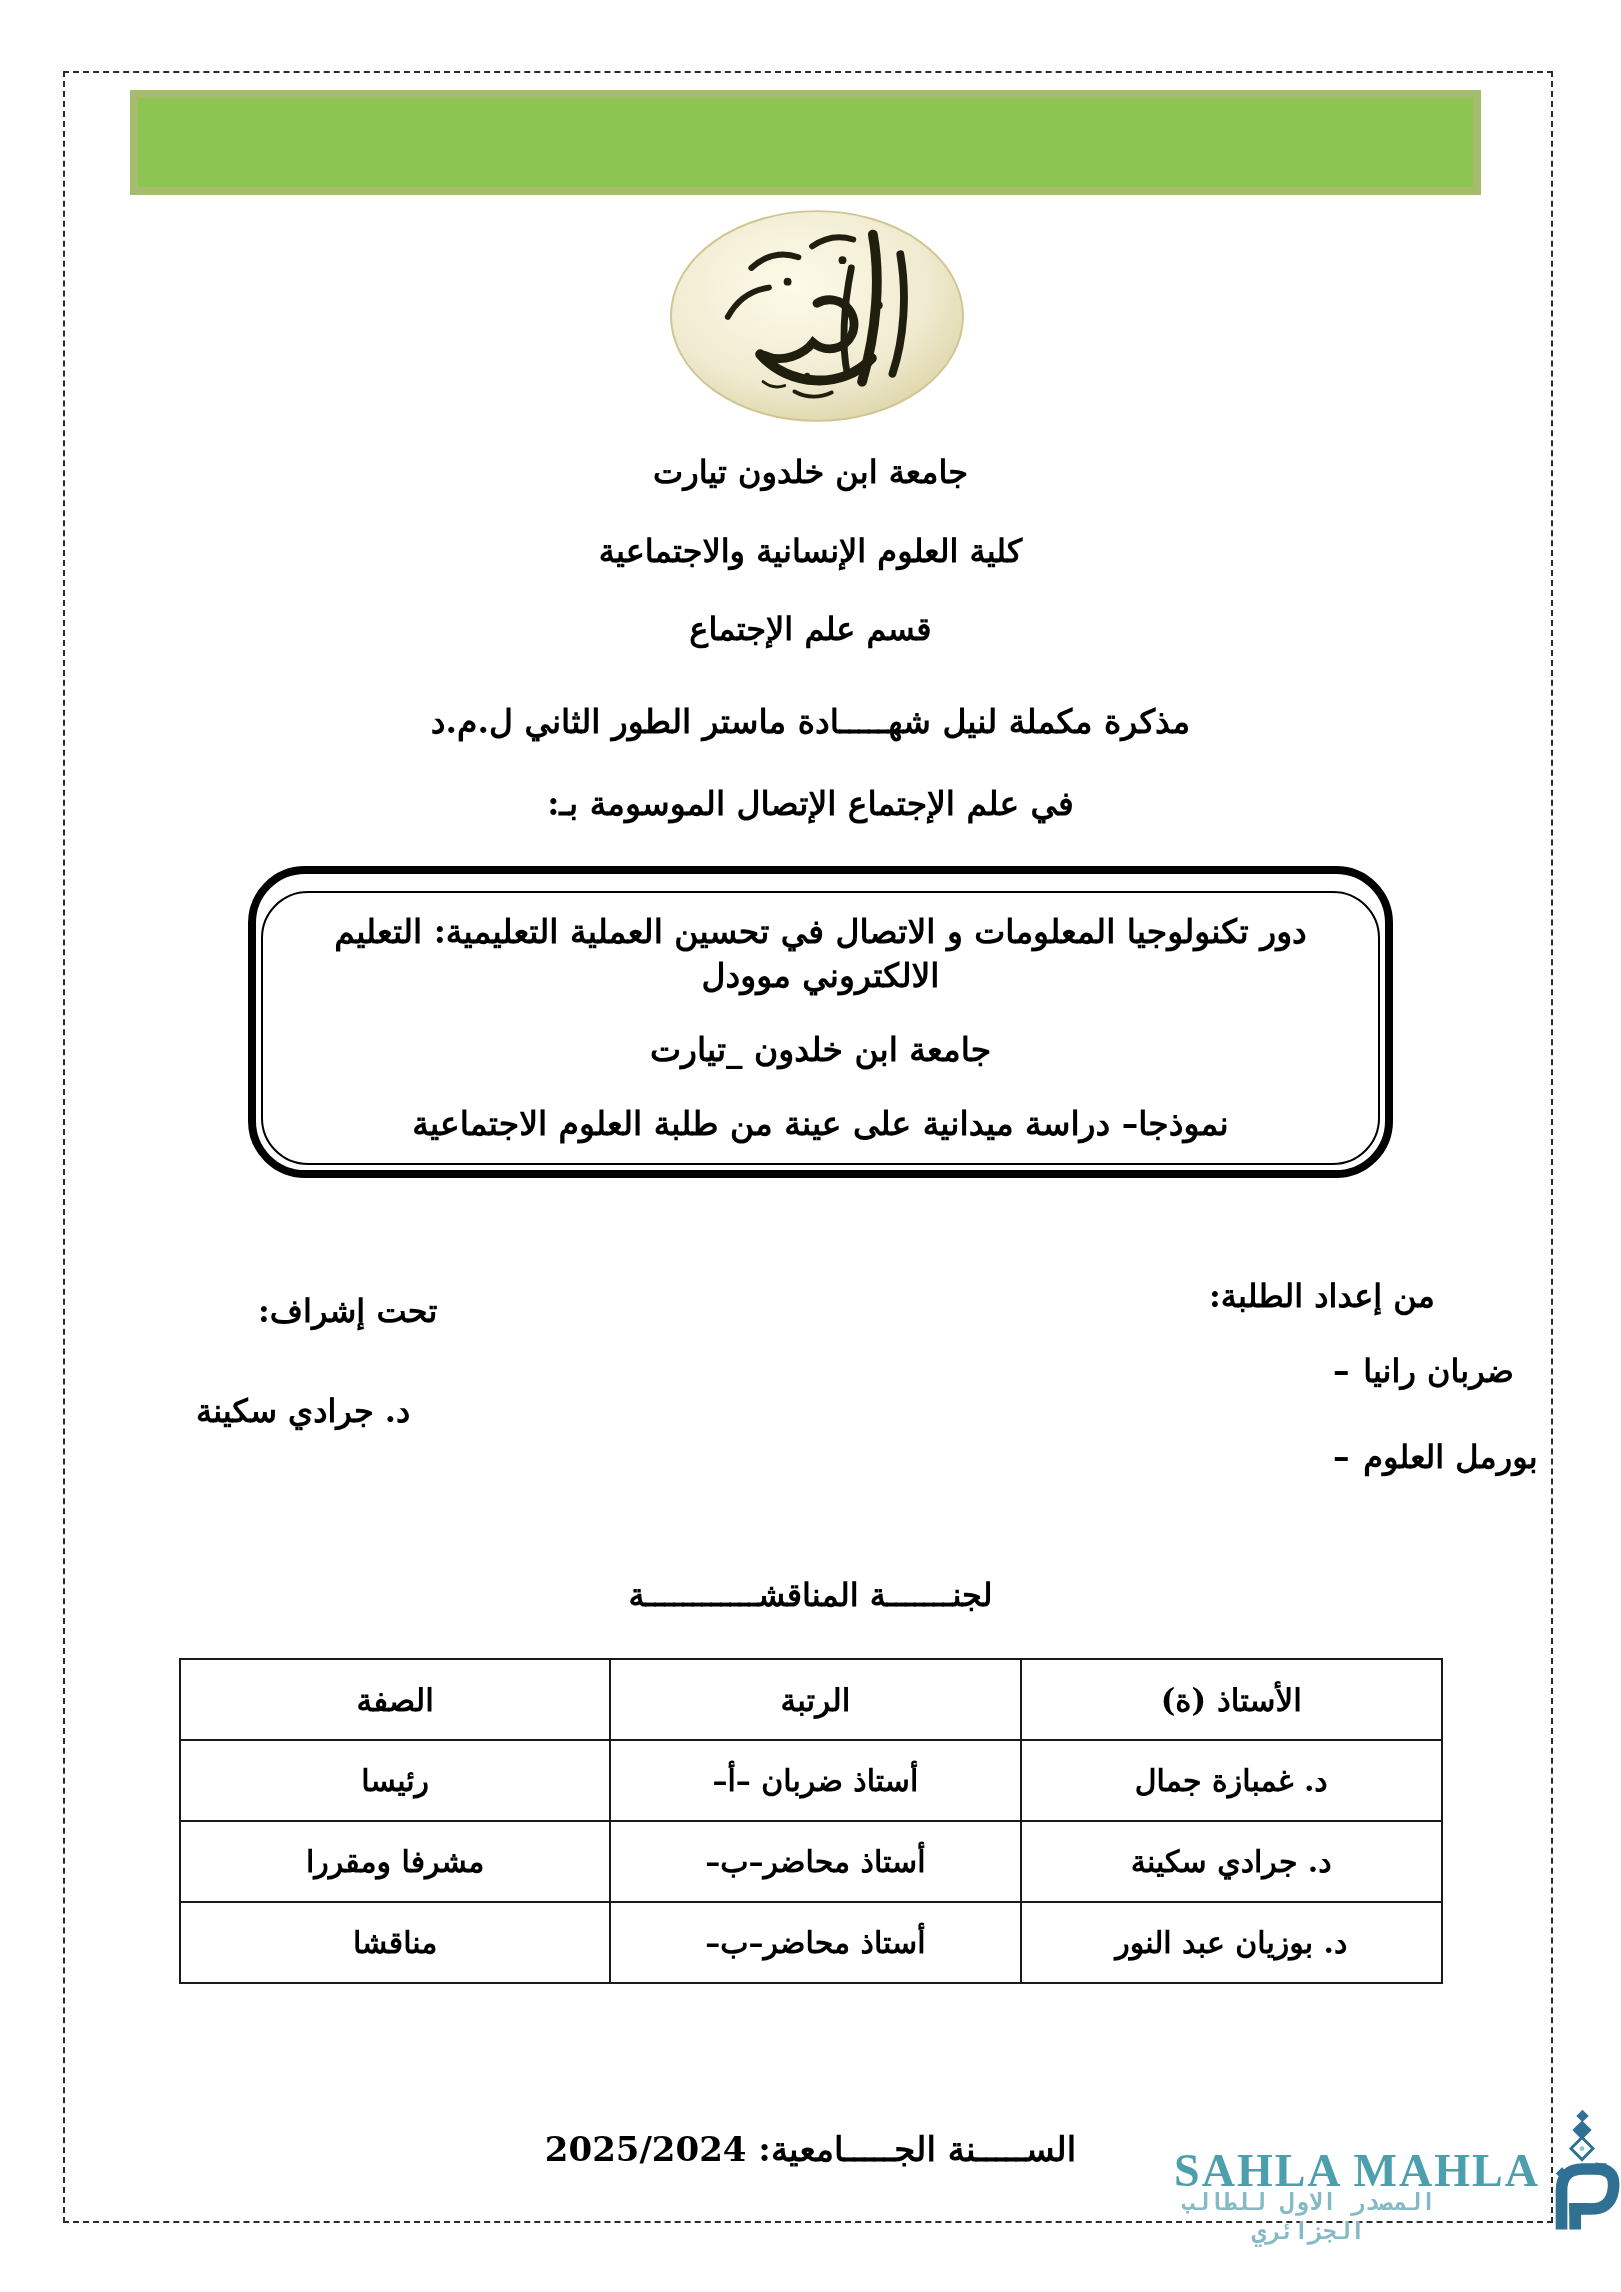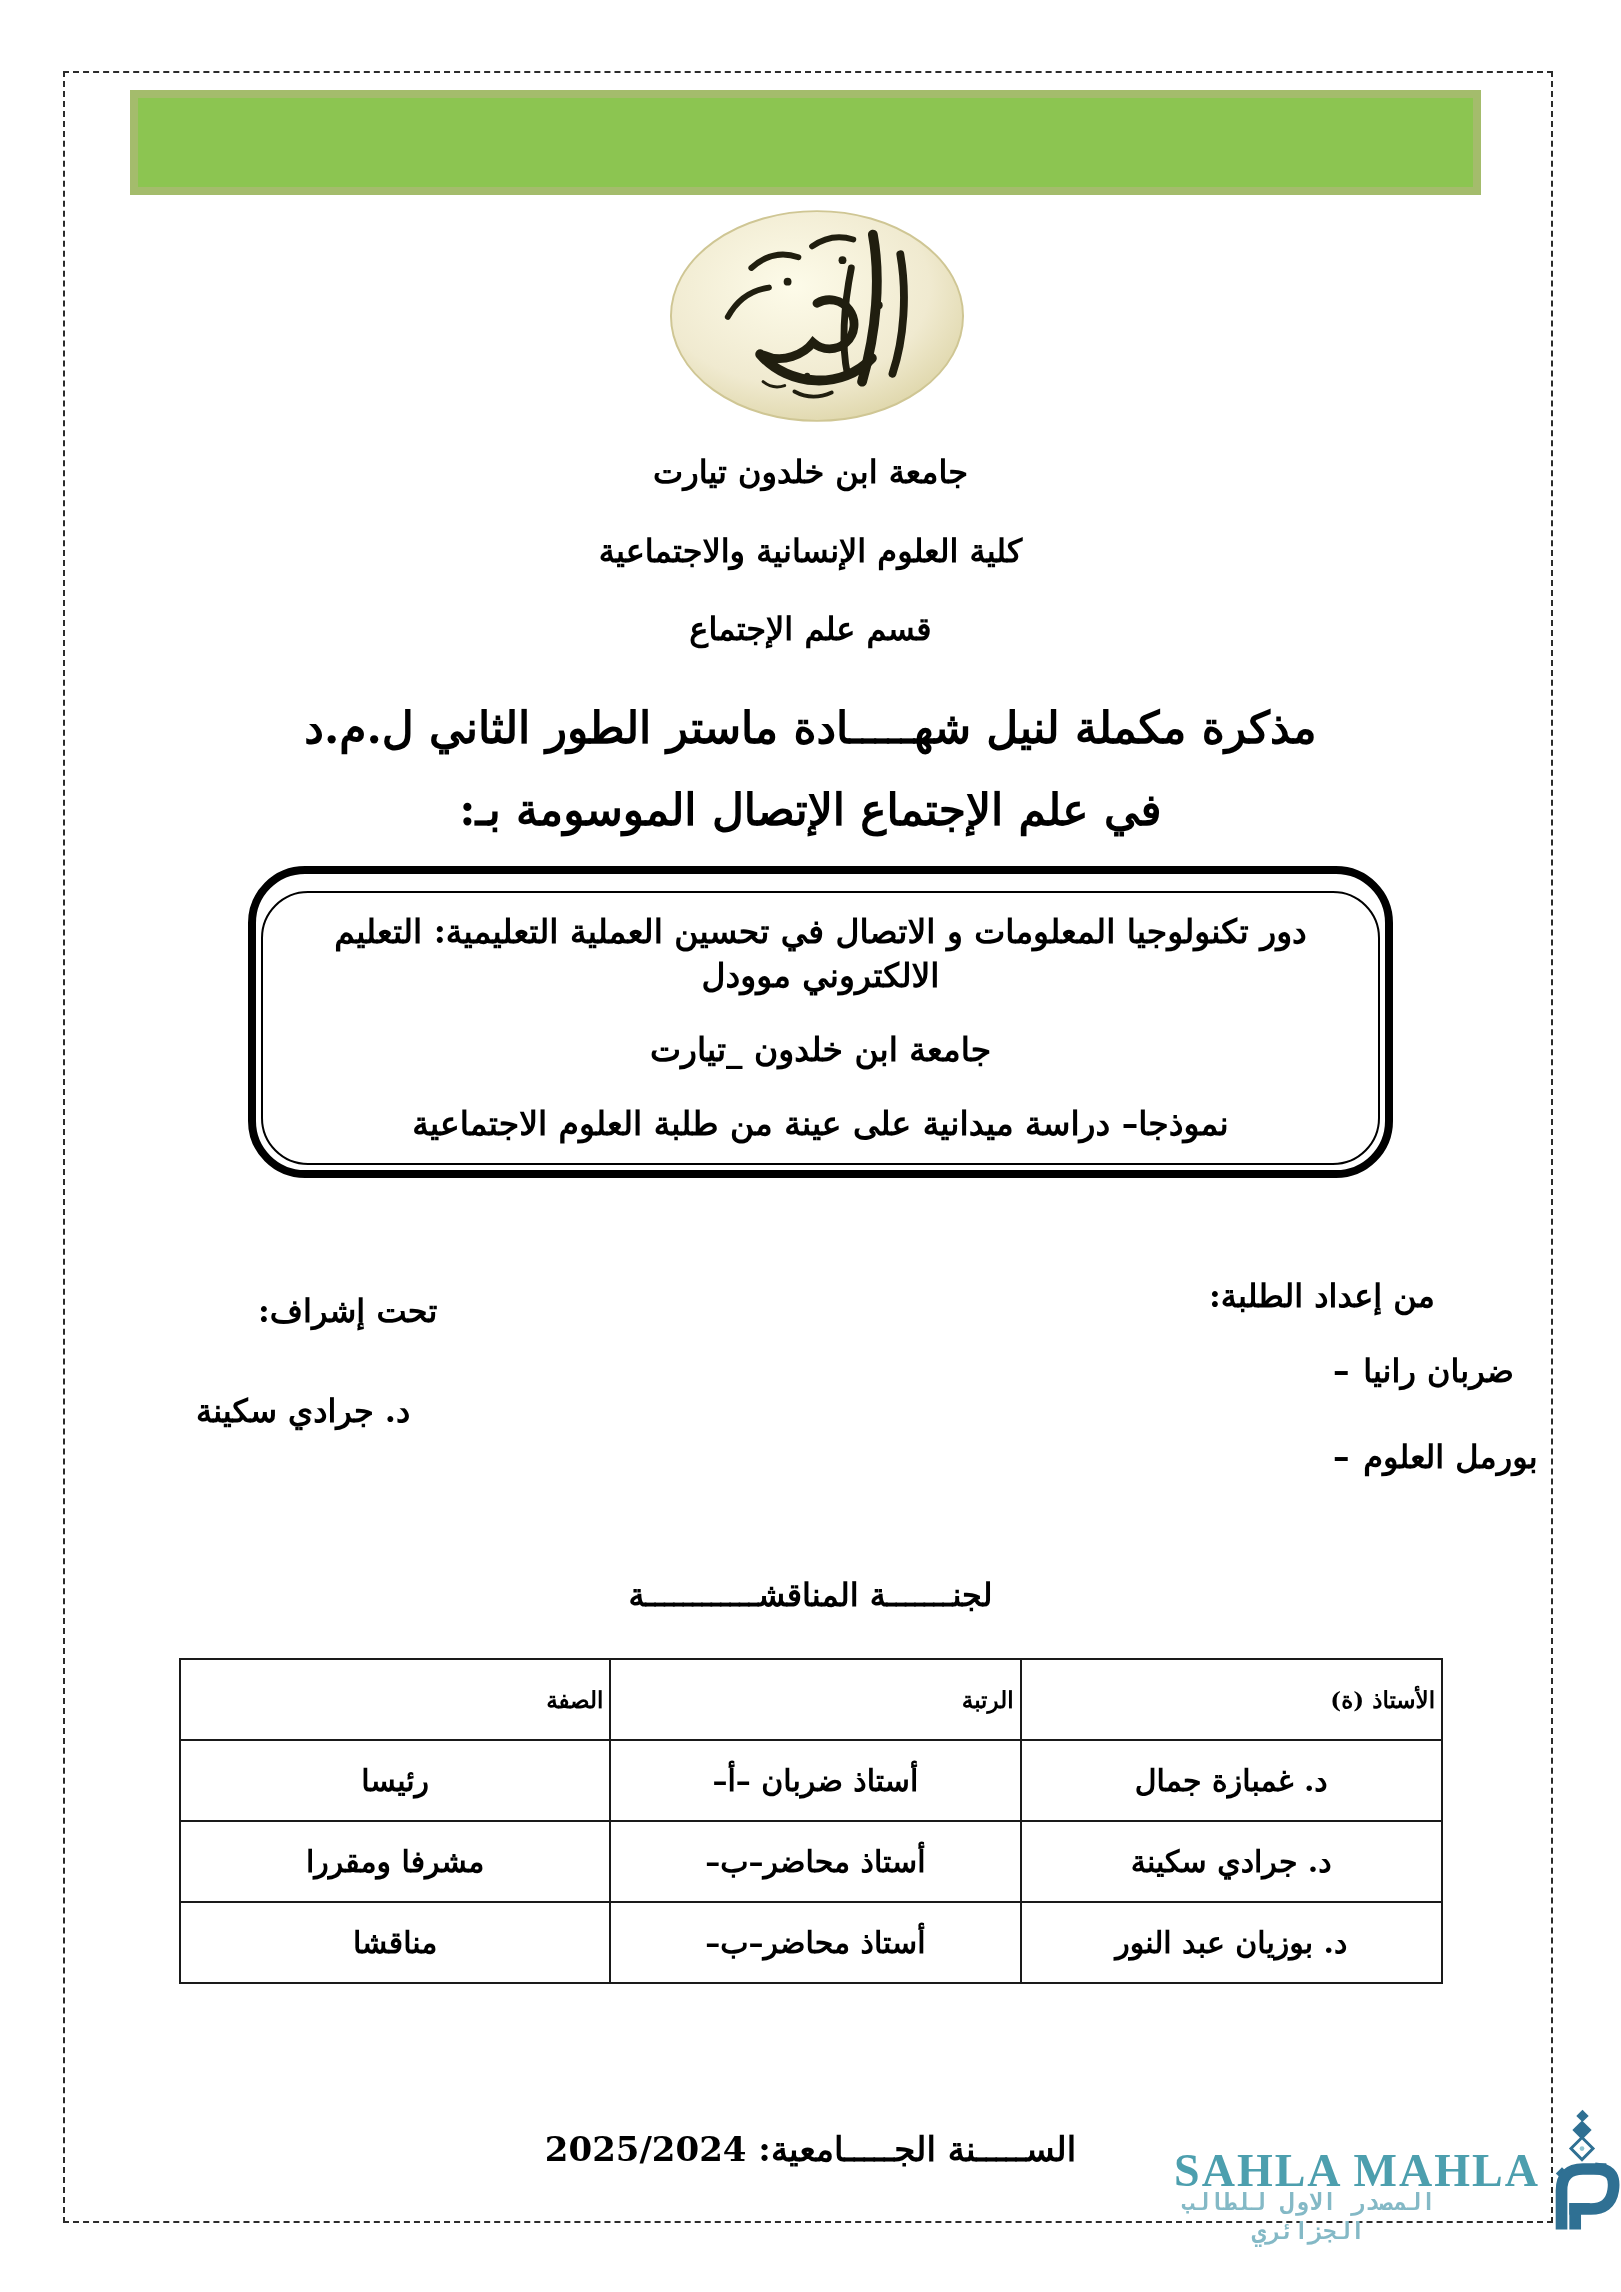--- a/index.html
+++ b/index.html
@@ -21,21 +21,21 @@
     background:#8cc551;
     border:8.8px solid #a4bc6c;
     box-sizing:border-box;
   }
   #seal{left:669px;top:209px;width:296px;height:214px;}
   .center-line{
     left:0;width:1621px;text-align:center;
     direction:rtl;font-weight:bold;color:#000;
   }
   .h33{font-size:32px;}
-  .h34{font-size:44px;}
+  .h34{font-size:33px;}
   #title-box{
     left:248px;top:866px;width:1145px;height:312px;
     border:8.8px solid #000;border-radius:57px;
     box-sizing:border-box;
   }
   #title-box-inner{
     position:absolute;left:4.9px;top:4.9px;right:4.9px;bottom:4.9px;
     border:2.9px solid #000;border-radius:47px;
     display:flex;flex-direction:column;justify-content:center;
     gap:29px;padding:0 39px;margin-top:12px;
@@ -55,21 +55,21 @@
   #committee-heading{top:1576px;font-size:32px;}
   #committee-table{
     left:179px;top:1658px;width:1264px;
     border-collapse:collapse;direction:rtl;table-layout:fixed;
   }
   #committee-table th,#committee-table td{
     border:2.9px solid #1a1a1a;
     height:79px;text-align:center;vertical-align:middle;
     font-weight:bold;color:#000;padding:0 5.9px;
   }
-  #committee-table th{font-size:23px;text-align:right;}
+  #committee-table th{font-size:31px;}
   #committee-table td{font-size:30px;}
   #academic-year{top:2129px;font-size:34px;}
   #brand{left:1173px;top:2127px;width:448px;height:147px;}
   #brand-name{
     position:absolute;left:0;top:17px;width:368px;
     font-family:"Liberation Serif","DejaVu Serif",serif;
     font-size:46px;font-weight:bold;letter-spacing:2px;
     color:#4d9fae;text-align:center;white-space:nowrap;
   }
   #brand-tagline{

